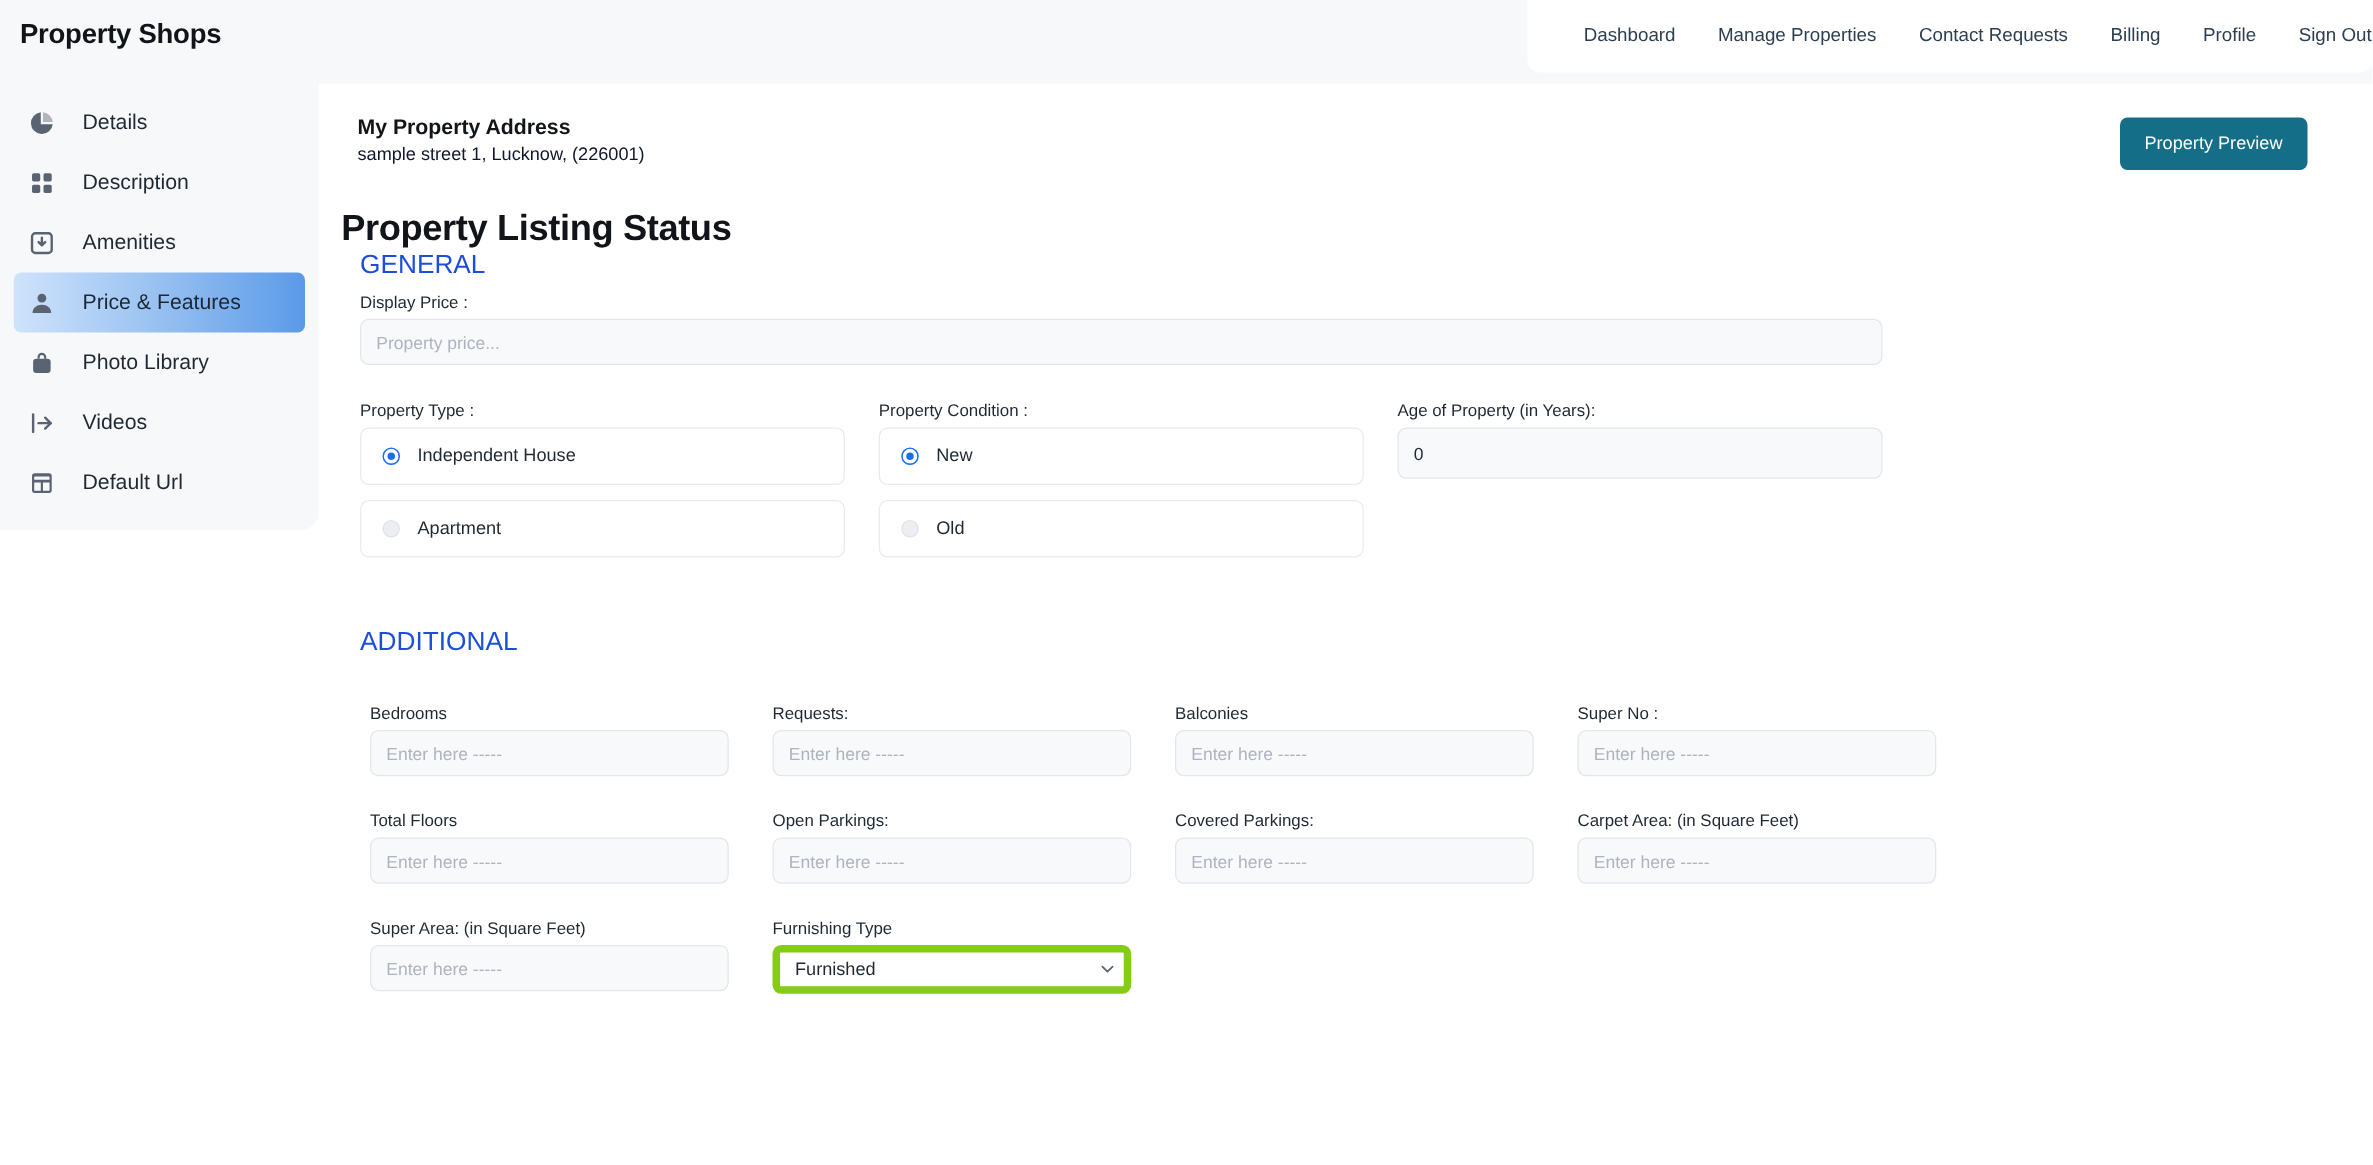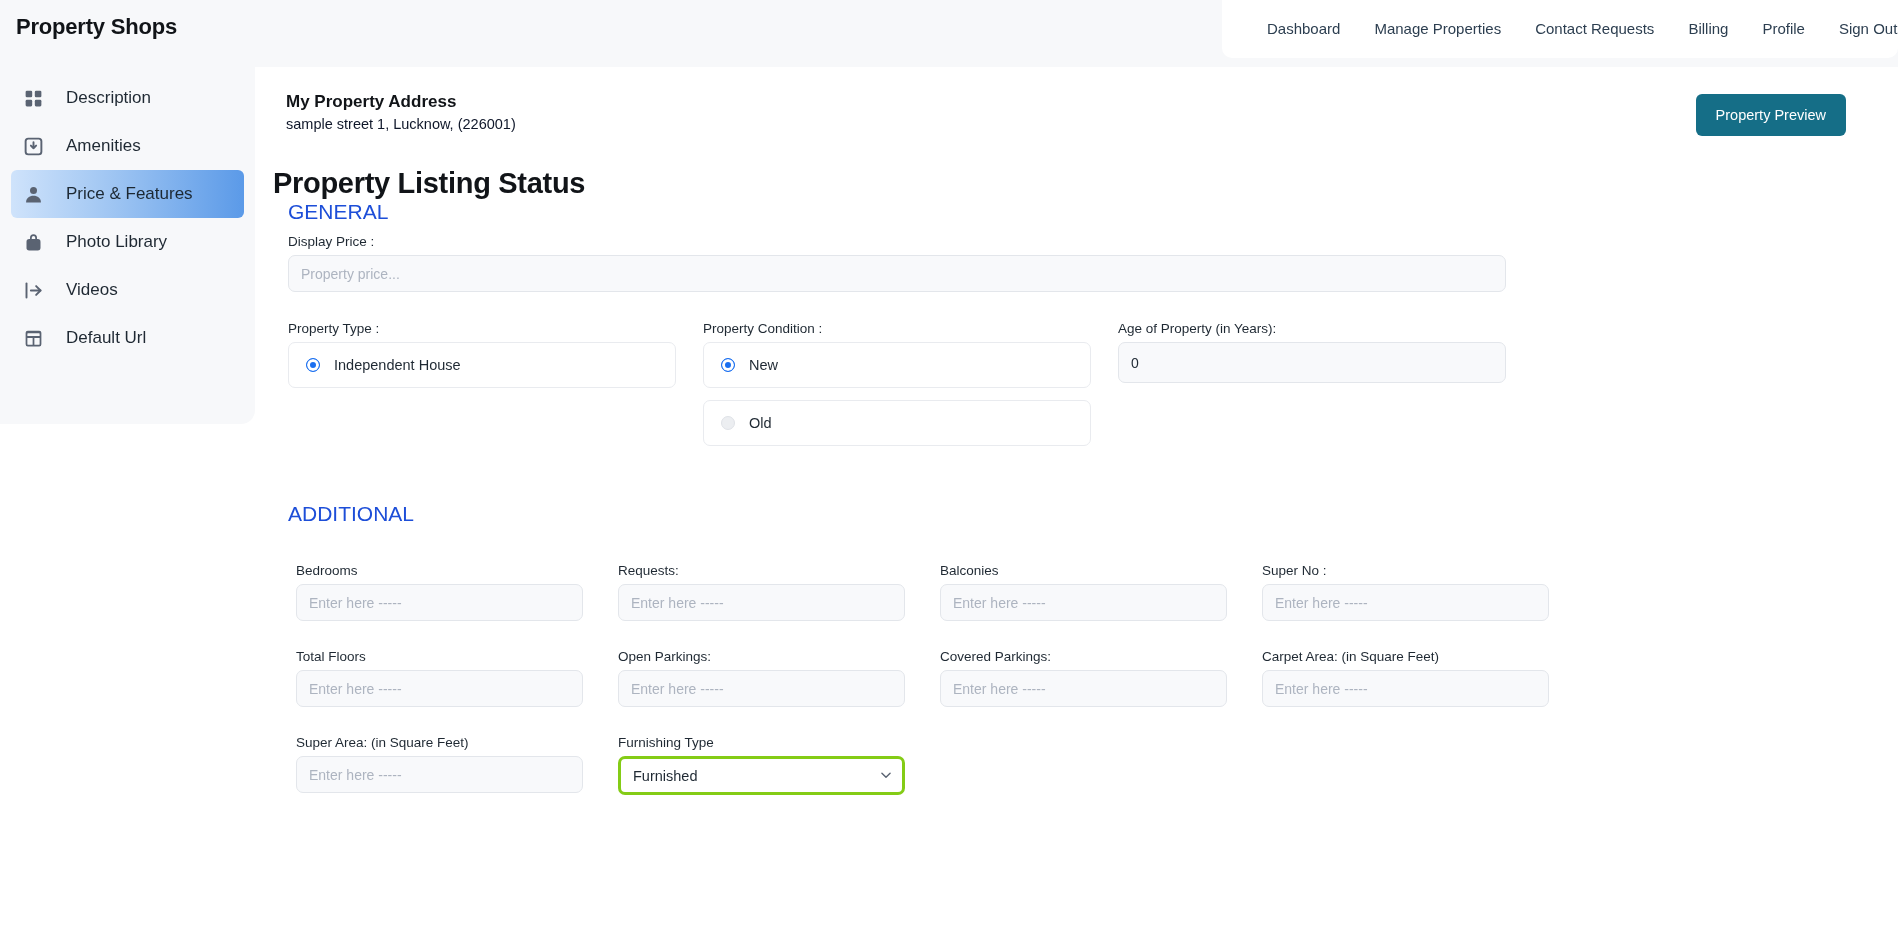--- a/index.html
+++ b/index.html
@@ -111,21 +111,21 @@
   .col3.age .txt { height:41px; }
 
   
   .addgrid { position:absolute; left:41px; top:468px; width:1352px; }
   .arow { display:flex; gap:35px; margin-bottom:20px;margin-top:28px; }
   .acell { width:287px; }
   .acell .txt { height:37px; }
   .selwrap { position:relative; }
   .sel {
     width:100%; height:39px;
-    background:#ffffff; border:3px solid #84cc16; border-radius:7px;
+    background:#ffffff; border:6px solid #84cc16; border-radius:7px;
     font-family:"Liberation Sans", sans-serif; font-size:14.5px; color:#1f2933;
     padding:0 32px 0 12px; outline:none; appearance:none; cursor:pointer;
   }
   .chev {
     position:absolute; right:12px; top:12px; width:14px; height:14px;
     pointer-events:none; color:#5a6372;
   }
   .chev svg { width:14px; height:14px; display:block; }
 </style>
 </head>
@@ -140,20 +140,29 @@
       <div class="navitem">Manage Properties</div>
       <div class="navitem">Contact Requests</div>
       <div class="navitem">Billing</div>
       <div class="navitem">Profile</div>
       <div class="navitem">Sign Out</div>
     </div>
   </div>
 
   <div class="sidebar">
 
+    <div class="side-item">
+      <span class="side-icon">
+        <svg viewBox="0 0 24 24" fill="currentColor">
+            <path d="M11 2.05A10 10 0 1 0 21.95 13H11V2.05z"></path>
+            <path d="M13 2.05V11h8.95A10 10 0 0 0 13 2.05z" opacity=".45"></path>
+          </svg>
+      </span>
+      <span class="lbl">Details</span>
+    </div>
 
     <div class="side-item">
       <span class="side-icon">
         <svg viewBox="0 0 24 24" fill="currentColor">
             <rect x="3" y="3" width="7.5" height="7.5" rx="1.5"></rect>
             <rect x="13.5" y="3" width="7.5" height="7.5" rx="1.5"></rect>
             <rect x="3" y="13.5" width="7.5" height="7.5" rx="1.5"></rect>
             <rect x="13.5" y="13.5" width="7.5" height="7.5" rx="1.5"></rect>
           </svg>
       </span>
@@ -229,20 +238,24 @@
       <input class="txt" type="text" placeholder="Property price..." style="">
     </div>
 
     <div class="row3">
 
       <div class="col3">
         <label class="field-label">Property Type :</label>
         <div class="radio-card">
           <span class="radio on"></span>
           <span class="rl">Independent House</span>
+        </div>
+        <div class="radio-card">
+          <span class="radio"></span>
+          <span class="rl">Apartment</span>
         </div>
       </div>
 
       <div class="col3">
         <label class="field-label">Property Condition :</label>
         <div class="radio-card">
           <span class="radio on"></span>
           <span class="rl">New</span>
         </div>
         <div class="radio-card">

